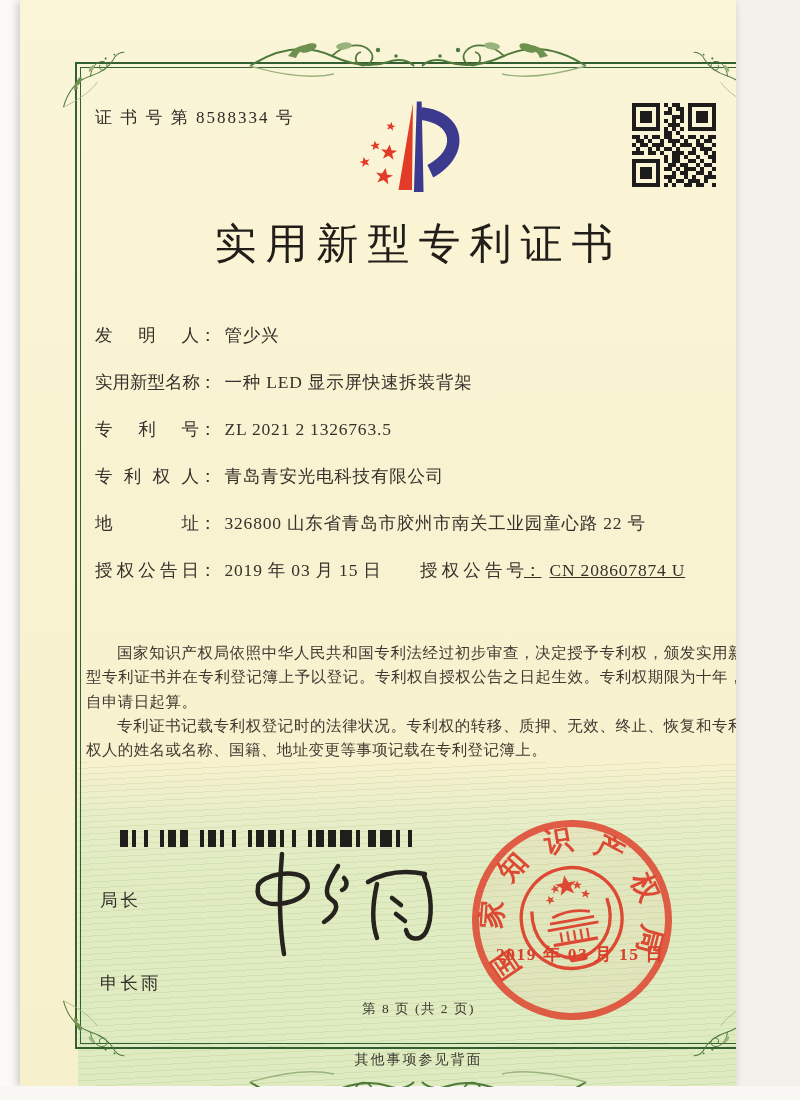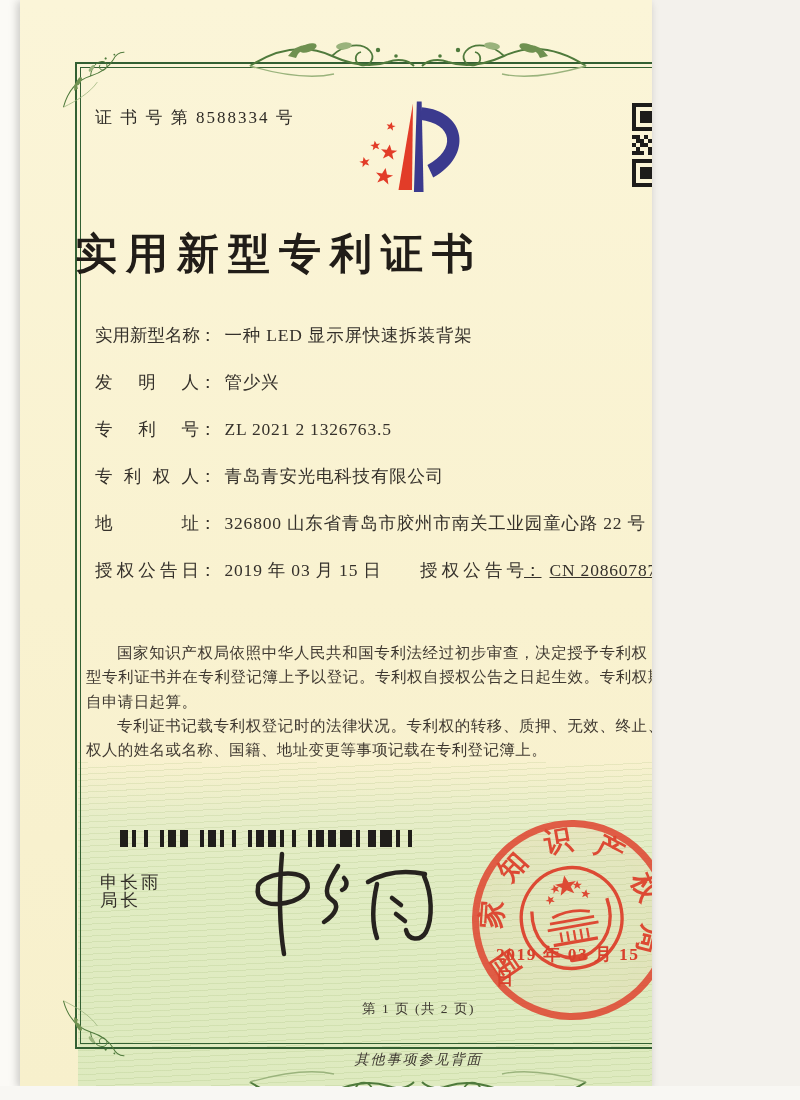--- a/index.html
+++ b/index.html
@@ -6,68 +6,68 @@
   body{
     width:800px;height:1100px;overflow:hidden;
     background:#f3f1ec;
     font-family:"Liberation Serif","DejaVu Serif",serif;
     position:relative;
   }
   .stage{position:absolute;inset:0;}
   .stage::before{content:"";position:absolute;left:0;top:0;width:22px;height:1100px;background:#fbfaf6;}
   .stage::after{content:"";position:absolute;left:0;bottom:0;width:800px;height:14px;background:#f8f7f3;}
   .paper{
-    position:absolute;left:20px;top:0;width:632px;height:1087px;overflow:hidden;
+    position:absolute;left:20px;top:0;width:716px;height:1087px;overflow:hidden;
     background:linear-gradient(180deg,#fbf5d8 0%,#f9f2d0 55%,#f7f0cc 100%);
     box-shadow:-4px 0 8px rgba(0,0,0,.12), 0 4px 8px rgba(0,0,0,.10);
   }
   
   .band{
     position:absolute;left:58px;top:762px;width:681px;height:324px;
     background:
       repeating-linear-gradient(177deg, rgba(128,162,78,.14) 0 1px, rgba(0,0,0,0) 1px 6px),
       linear-gradient(180deg, rgba(226,236,198,0) 0px, rgba(226,236,198,.8) 55px, #e1ecc3 110px, #deeabf 100%);
   }
   
   .frame{position:absolute;left:55px;top:62px;width:687px;height:983px;border:2px solid #336033;z-index:4;pointer-events:none;}
   .frame-inner{position:absolute;inset:3px;border:1px solid #336033;}
   .ornament{position:absolute;z-index:5;}
   
   .cert-no{position:absolute;left:75px;top:106px;font-size:17px;letter-spacing:2px;color:#2e2b26;z-index:6;}
   .logo{position:absolute;left:312px;top:88px;z-index:6;}
   .qr{position:absolute;left:612px;top:103px;z-index:6;}
-  .title{position:absolute;left:55px;top:226px;width:687px;
-         font-size:42px;font-weight:700;letter-spacing:9px;color:#211d18;z-index:6;}
+  .title{position:absolute;left:55px;top:216px;width:687px;text-align:center;
+         font-size:42px;font-weight:400;letter-spacing:9px;color:#211d18;z-index:6;}
   .fields{position:absolute;left:75px;top:323px;width:660px;z-index:6;color:#35312b;}
   .field-row{height:25px;margin-bottom:22px;font-size:17.5px;position:relative;white-space:nowrap;}
   .f-label{display:inline-block;width:104px;text-align:justify;text-align-last:justify;}
   .f-colon{margin-right:8px;}
   .f-value{letter-spacing:.8px;}
   .grant-pair{position:absolute;left:325px;top:0;text-decoration:underline;}
   .paras{position:absolute;left:66px;top:641px;width:658px;z-index:6;color:#3f3931;}
   .paras p{margin:0;font-size:15.5px;line-height:24.3px;text-indent:2em;text-align:justify;letter-spacing:.4px;}
   .signer{position:absolute;left:80px;z-index:7;font-size:17.5px;letter-spacing:3px;color:#34302a;}
   .signer.t1{top:888px;}
-  .signer.t2{top:870px;text-align:right;}
+  .signer.t2{top:971px;text-align:right;}
   .signature{position:absolute;left:200px;top:848px;z-index:7;}
   
   .seal{position:absolute;left:452px;top:820px;width:200px;height:200px;z-index:7;
         transform:rotate(-10deg);opacity:.93;}
   .seal-ring{position:absolute;inset:0;border:7px solid rgba(222,62,42,.88);border-radius:50%;
              background:radial-gradient(circle, rgba(255,120,90,.05) 55%, rgba(240,90,60,.10) 100%);}
   .seal-char{position:absolute;left:50%;top:50%;font-size:28px;font-weight:700;color:#dd3e2a;
              font-family:"Liberation Serif","DejaVu Serif",serif;}
   .emblem{position:absolute;left:44px;top:42px;}
   .seal-date{position:absolute;left:476px;top:942px;z-index:8;font-size:17.5px;font-weight:600;
              color:#d8402c;letter-spacing:1.5px;}
   .barcode{position:absolute;left:100px;top:830px;z-index:6;}
   .page-info{position:absolute;left:55px;top:1000px;width:687px;text-align:center;
              font-size:13.5px;letter-spacing:1.5px;color:#3e3931;z-index:6;}
   .back-note{position:absolute;left:55px;top:1051px;width:687px;text-align:center;
-             font-size:14px;letter-spacing:2px;color:#3e3931;z-index:6;font-style:italic;}
+             font-size:14px;letter-spacing:2px;color:#3e3931;z-index:6;}
 </style>
 </head>
 <body>
 
 <div class="stage">
   <div class="paper">
 
     <svg width="0" height="0" style="position:absolute" aria-hidden="true">
       <defs>
         <g id="fl-half">
@@ -367,24 +367,24 @@
         <rect x="14" y="20" width="1" height="1" fill="#1d1c1a"></rect>
         <rect x="16" y="20" width="1" height="1" fill="#1d1c1a"></rect>
         <rect x="17" y="20" width="1" height="1" fill="#1d1c1a"></rect>
         <rect x="20" y="20" width="1" height="1" fill="#1d1c1a"></rect>
       </svg>
 
     <div class="title">实用新型专利证书</div>
 
     <div class="fields">
       <div class="field-row">
+        <span class="f-label">发 明 人</span><span class="f-colon">：</span><span class="f-value">管少兴</span>
+      </div>
+      <div class="field-row">
         <span class="f-label">实用新型名称</span><span class="f-colon">：</span><span class="f-value">一种 LED 显示屏快速拆装背架</span>
-      </div>
-      <div class="field-row">
-        <span class="f-label">发 明 人</span><span class="f-colon">：</span><span class="f-value">管少兴</span>
       </div>
       <div class="field-row">
         <span class="f-label">专 利 号</span><span class="f-colon">：</span><span class="f-value">ZL 2021 2 1326763.5</span>
       </div>
       <div class="field-row">
         <span class="f-label">专 利 权 人</span><span class="f-colon">：</span><span class="f-value">青岛青安光电科技有限公司</span>
       </div>
       <div class="field-row">
         <span class="f-label">地 址</span><span class="f-colon">：</span><span class="f-value">326800  山东省青岛市胶州市南关工业园童心路 22 号</span>
       </div>
@@ -468,17 +468,17 @@
           <path d="M38,61 v9 M44,61 v9 M50,61 v9 M56,61 v9 M62,61 v9" fill="none" stroke-width="2"></path>
           <rect x="30" y="70" width="40" height="3" stroke="none"></rect>
           <path d="M16,38 C12,62 24,80 46,86" fill="none" stroke-width="3"></path>
           <path d="M84,38 C88,62 76,80 54,86" fill="none" stroke-width="3"></path>
           <rect x="42" y="83" width="16" height="6" rx="2" stroke="none"></rect>
         </g>
       </svg>
     </div>
     <div class="seal-date">2019 年 03 月 15 日</div>
 
-    <div class="page-info">第 1 页 (共 2 页)</div>
+    <div class="page-info">第 8 页 (共 2 页)</div>
     <div class="back-note">其他事项参见背面</div>
 
   </div>
 </div>
 
 </body></html>

